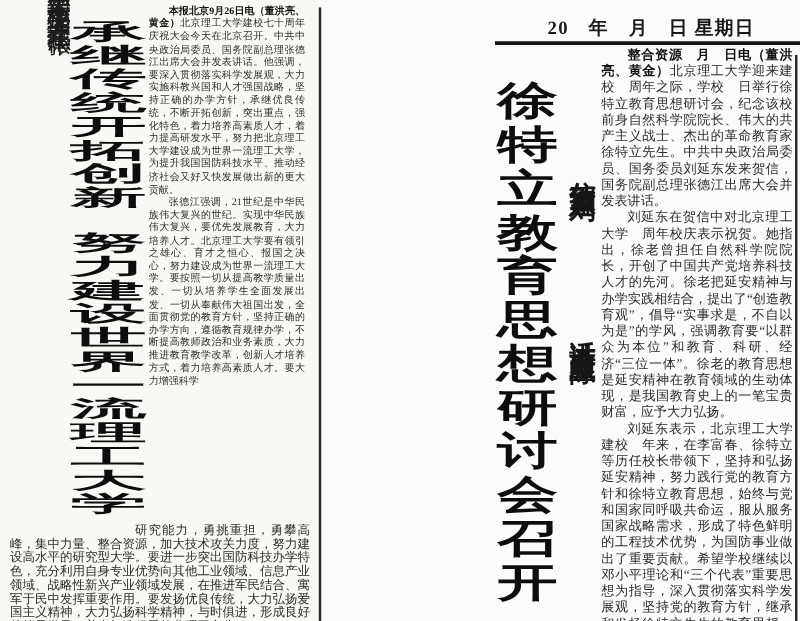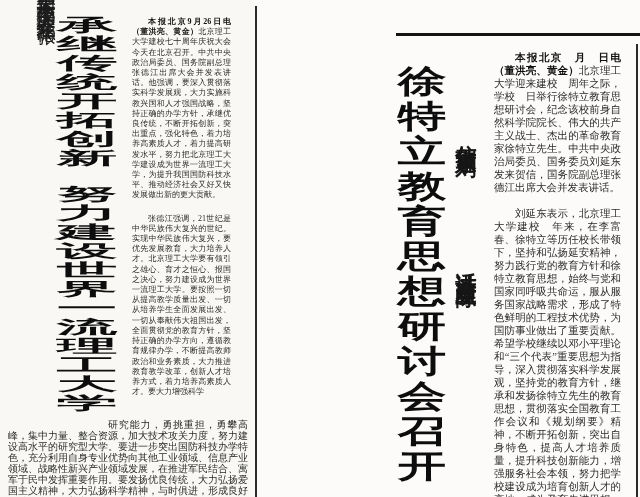--- a/index.html
+++ b/index.html
@@ -19,21 +19,21 @@
     font-size:19px;letter-spacing:-2px;color:#1d1d1d;
     font-family:"Liberation Serif",serif;}
   .hl-left{position:absolute;left:55px;top:15px;width:63px;display:flex;flex-direction:column;}
   .hl-left .hchar{height:19px;width:63px;display:flex;align-items:center;justify-content:center;}
   .hl-left .hchar span{display:block;font-family:"Liberation Sans",sans-serif;font-weight:bold;
     font-size:46px;line-height:1;color:#0d0d0d;transform:scale(1.32,0.38);white-space:nowrap;}
   .hl-gap{height:17px;}
 
   .col-left{position:absolute;left:119px;top:4px;width:125px;height:412px;overflow:hidden;
     font-size:8px;line-height:10.2px;text-align:justify;word-break:break-all;color:#2b2b2b;}
-  .col-left p,.col-right p,.bottom-block p{margin:13px;text-indent:2em;}
+  .col-left p,.col-right p,.bottom-block p{margin:0;text-indent:2em;}
   .dateline{font-weight:bold;color:#111;}
   .bottom-block{position:absolute;left:8px;top:419px;width:240px;height:78px;overflow:hidden;
     font-size:10px;line-height:11px;text-align:justify;word-break:break-all;color:#2b2b2b;}
   .bottom-block p{text-indent:100px;margin:0;}
 
   
   .masthead{position:absolute;left:438px;top:13px;width:200px;font-size:15px;font-weight:bold;
     letter-spacing:1px;color:#1a1a1a;font-family:"Liberation Serif",serif;}
   .hl-right{position:absolute;left:396px;top:63px;width:52px;display:flex;flex-direction:column;}
   .hl-right .hchar{height:35px;width:52px;display:flex;align-items:center;justify-content:center;}
@@ -128,20 +128,21 @@
     <p><span class="dateline">本报北京9月26日电</span><span class="dateline">（董洪亮、黄金）</span><span>北京理工大学建校七十周年庆祝大会今天在北京召开。中共中央政治局委员、国务院副总理张德江出席大会并发表讲话。他强调，要深入贯彻落实科学发展观，大力实施科教兴国和人才强国战略，坚持正确的办学方针，承继优良传统，不断开拓创新，突出重点，强化特色，着力培养高素质人才，着力提高研发水平，努力把北京理工大学建设成为世界一流理工大学，为提升我国国防科技水平、推动经济社会又好又快发展做出新的更大贡献。</span></p>
     <p>张德江强调，21世纪是中华民族伟大复兴的世纪。实现中华民族伟大复兴，要优先发展教育，大力培养人才。北京理工大学要有领引之雄心、育才之恒心、报国之决心，努力建设成为世界一流理工大学。要按照一切从提高教学质量出发、一切从培养学生全面发展出发、一切从奉献伟大祖国出发，全面贯彻党的教育方针，坚持正确的办学方向，遵循教育规律办学，不断提高教师政治和业务素质，大力推进教育教学改革，创新人才培养方式，着力培养高素质人才。要大力增强科学</p>
   </div>
 
   <div class="bottom-block">
     <p>研究能力，勇挑重担，勇攀高峰，集中力量、整合资源，加大技术攻关力度，努力建设高水平的研究型大学。要进一步突出国防科技办学特色，充分利用自身专业优势向其他工业领域、信息产业领域、战略性新兴产业领域发展，在推进军民结合、寓军于民中发挥重要作用。要发扬优良传统，大力弘扬爱国主义精神，大力弘扬科学精神，与时俱进，形成良好的校风学风，着力打造优秀的北理工文化。</p>
   </div>
 
   <div class="v-divider"></div>
 
+  <div class="masthead">20　年　月　日 星期日</div>
   <div class="masthead-rule"></div>
 
   <div class="hl-right">
       <div class="hchar">
         <span>徐</span>
       </div>
       <div class="hchar">
         <span>特</span>
       </div>
       <div class="hchar">
@@ -173,18 +174,19 @@
       </div>
       <div class="hchar">
         <span>开</span>
       </div>
     </div>
 
   <div class="subhead liu">刘延东致贺信</div>
   <div class="subhead chen">陈至立出席并讲话</div>
 
   <div class="col-right">
-    <p><span class="dateline">本报北京　月　日电</span><span class="dateline">（董洪亮、黄金）</span><span>北京理工大学迎来建校　周年之际，学校　日举行徐特立教育思想研讨会，纪念该校前身自然科学院院长、伟大的共产主义战士、杰出的革命教育家徐特立先生。中共中央政治局委员、国务委员刘延东发来贺信，国务院副总理张德江出席大会并发表讲话。</span></p>
+    <p><span class="dateline">整合资源　月　日电</span><span class="dateline">（董洪亮、黄金）</span><span>北京理工大学迎来建校　周年之际，学校　日举行徐特立教育思想研讨会，纪念该校前身自然科学院院长、伟大的共产主义战士、杰出的革命教育家徐特立先生。中共中央政治局委员、国务委员刘延东发来贺信，国务院副总理张德江出席大会并发表讲话。</span></p>
+    <p>刘延东在贺信中对北京理工大学　周年校庆表示祝贺。她指出，徐老曾担任自然科学院院长，开创了中国共产党培养科技人才的先河。徐老把延安精神与办学实践相结合，提出了“创造教育观”，倡导“实事求是，不自以为是”的学风，强调教育要“以群众为本位”和教育、科研、经济“三位一体”。徐老的教育思想是延安精神在教育领域的生动体现，是我国教育史上的一笔宝贵财富，应予大力弘扬。</p>
     <p>刘延东表示，北京理工大学建校　年来，在李富春、徐特立等历任校长带领下，坚持和弘扬延安精神，努力践行党的教育方针和徐特立教育思想，始终与党和国家同呼吸共命运，服从服务国家战略需求，形成了特色鲜明的工程技术优势，为国防事业做出了重要贡献。希望学校继续以邓小平理论和“三个代表”重要思想为指导，深入贯彻落实科学发展观，坚持党的教育方针，继承和发扬徐特立先生的教育思想，贯彻落实全国教育工作会议和《规划纲要》精神，不断开拓创新，突出自身特色，提高人才培养质量，提升科技创新能力，增强服务社会本领，努力把学校建设成为培育创新人才的高地，成为孕育先进思想、科学知识和科技成果的重要基地，为全面建设小康社会、建设创新型国家作出新的更大的贡献。</p>
   </div>
 
   <div class="v-edge"></div>
 </div>
 
 </body></html>

